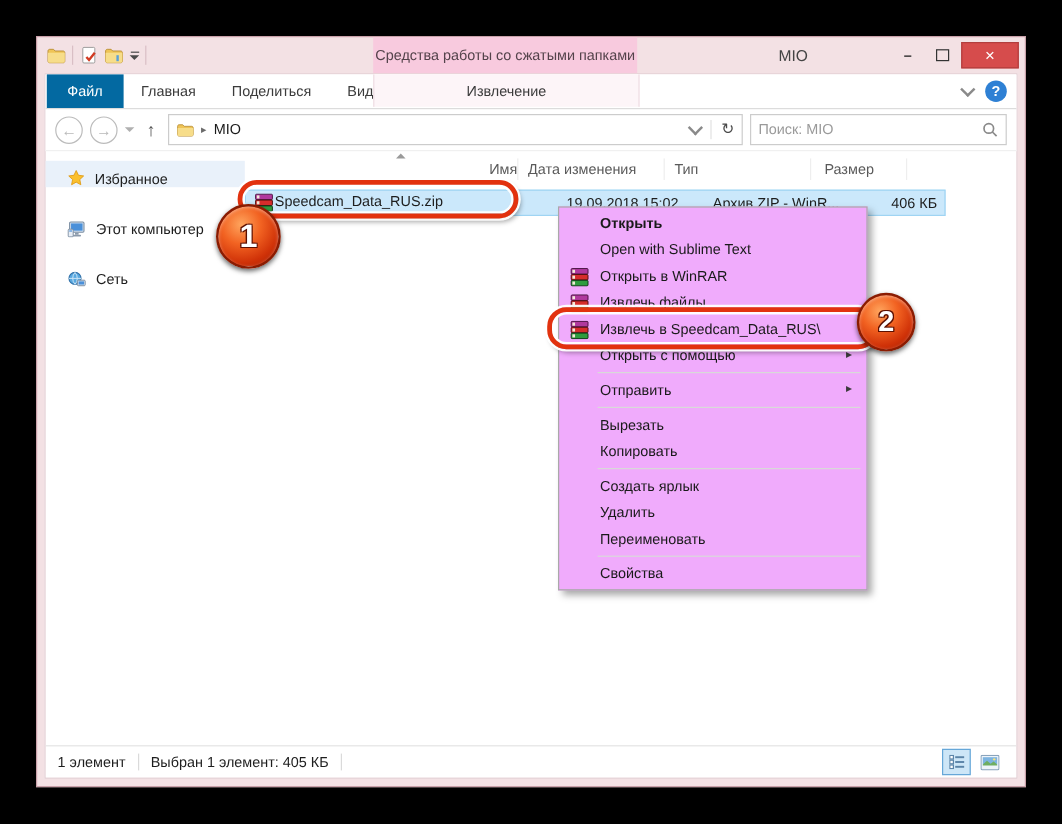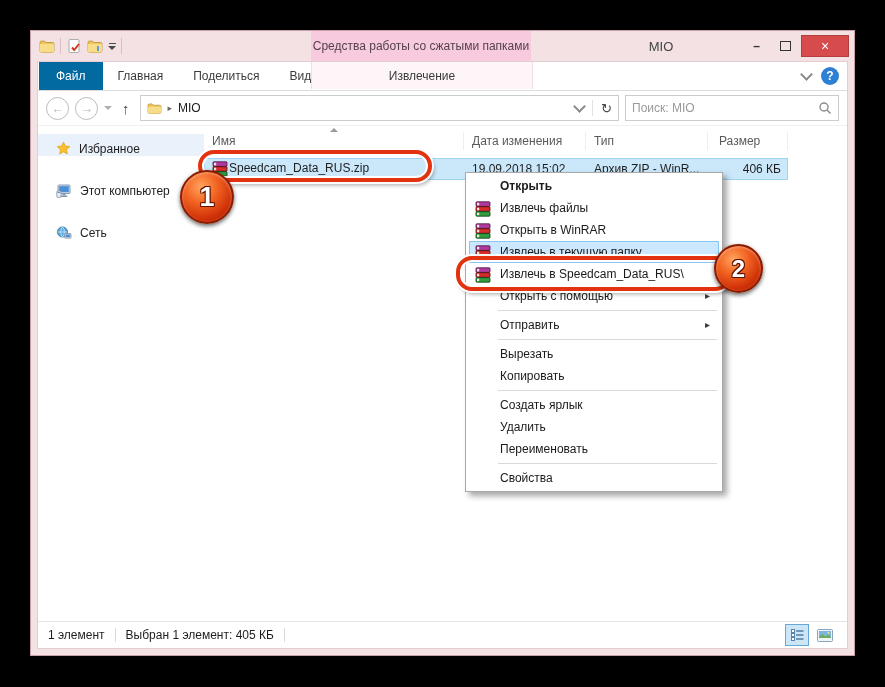--- a/index.html
+++ b/index.html
@@ -51,36 +51,36 @@
   .search-ico{margin-right:6px;flex:0 0 auto;display:block;}
   
   .main{flex:1;display:flex;min-height:0;}
   .sidebar{width:166px;flex:0 0 auto;padding-top:8px;}
   .side-item{display:flex;align-items:flex-end;gap:8px;height:22px;padding-left:18px;color:#1e1e1e;}
   .side-item.sel{background:#e9f1fa;}
   .side-item + .side-item{margin-top:20px;}
   .filearea{flex:1;padding-top:4px;position:relative;min-width:0;}
   .cols{display:flex;height:22px;align-items:center;color:#5a5a5a;position:relative;}
   .col{box-sizing:border-box;padding-left:8px;border-right:1px solid #eeeeee;height:18px;line-height:18px;}
-  .c-name{width:260px;}.c-date{width:122px;}.c-type{width:122px;}.c-size{width:80px;padding-left:11px;}
+  .c-name{width:228px;text-align:right;}.c-date{width:122px;}.c-type{width:122px;}.c-size{width:80px;padding-left:11px;}
   .sort-asc{position:absolute;left:126px;top:-2px;width:0;height:0;border-left:4px solid transparent;border-right:4px solid transparent;border-bottom:4px solid #9a9a9a;}
   .filerow{display:flex;align-items:center;height:22px;width:584px;margin-top:6px;box-sizing:border-box;
     background:#cbe8fb;border:1px solid #9fd4f3;}
   .fr-name{width:259px;display:flex;align-items:flex-start;gap:1px;padding-left:7px;box-sizing:border-box;}
   .fr-date{width:122px;padding-left:8px;box-sizing:border-box;color:#1e1e1e;}
   .fr-type{width:122px;padding-left:8px;box-sizing:border-box;color:#1e1e1e;}
   .fr-size{width:73px;text-align:right;color:#1e1e1e;}
   
   .statusbar{height:26px;flex:0 0 auto;border-top:1px solid #e4e4e4;display:flex;align-items:center;padding:0 10px;gap:10px;position:relative;}
   .sb-sep{width:1px;height:14px;background:#dadada;}
   .view-btns{position:absolute;right:10px;display:flex;gap:4px;}
   .view-btn{width:22px;height:20px;display:flex;align-items:center;justify-content:center;border:1px solid transparent;}
   .view-btn.sel{background:#cde6f7;border-color:#66a7d8;}
   
-  .cmenu{position:absolute;left:465px;top:172px;width:258px;box-sizing:border-box;background:#ffffff;
+  .cmenu{position:absolute;left:465px;top:172px;width:258px;box-sizing:border-box;background:#f0abfc;
     border:1px solid #a9a9a9;padding:2px 0;z-index:20;box-shadow:4px 4px 6px rgba(0,0,0,0.35);}
   .cm-item{position:relative;height:22px;line-height:20px;margin:0 3px;padding-left:30px;box-sizing:border-box;
     color:#1a1a1a;border:1px solid transparent;white-space:nowrap;}
   .cm-item.bold{font-weight:bold;}
   .cm-item.sel{background:#cbe8ff;border-color:#8cc6ef;}
   .cm-ico{position:absolute;left:5px;top:3px;width:16px;height:16px;display:block;}
   .subarrow{position:absolute;right:8px;top:0;font-size:10px;color:#3a3a3a;}
   .cm-sep{height:1px;background:#d9d9d9;margin:3px 5px 3px 32px;}
   
   .callout-rect{position:absolute;border:4px solid #e2320f;border-radius:16px;z-index:30;
@@ -266,52 +266,42 @@
                 <circle cx="11.5" cy="3.8" r="1" fill="#f6e27a"></circle>
               </svg>
           </div>
         </div>
       </div>
     </div>
   </div>
 
   <div class="cmenu">
     <div class="cm-item bold"><span>Открыть</span></div>
+    <div class="cm-item"><span>Open with Sublime Text</span></div>
+    <div class="cm-item">
+      <svg class="cm-ico" viewBox="0 0 16 16">
+          <rect x="1" y="0.8" width="14" height="4.6" rx="0.8" fill="#b0399e" stroke="#47123f" stroke-width="0.8"></rect>
+          <rect x="1" y="5.7" width="14" height="4.6" rx="0.8" fill="#d62c2c" stroke="#4a0d0d" stroke-width="0.8"></rect>
+          <rect x="1" y="10.6" width="14" height="4.6" rx="0.8" fill="#2f9c3f" stroke="#0d3a14" stroke-width="0.8"></rect>
+          <rect x="2" y="1.8" width="2.2" height="2.6" fill="#f2ead8"></rect>
+          <rect x="2" y="6.7" width="2.2" height="2.6" fill="#f2ead8"></rect>
+          <rect x="2" y="11.6" width="2.2" height="2.6" fill="#f2ead8"></rect>
+        </svg>
+      <span>Открыть в WinRAR</span>
+    </div>
     <div class="cm-item">
       <svg class="cm-ico" viewBox="0 0 16 16">
           <rect x="1" y="0.8" width="14" height="4.6" rx="0.8" fill="#b0399e" stroke="#47123f" stroke-width="0.8"></rect>
           <rect x="1" y="5.7" width="14" height="4.6" rx="0.8" fill="#d62c2c" stroke="#4a0d0d" stroke-width="0.8"></rect>
           <rect x="1" y="10.6" width="14" height="4.6" rx="0.8" fill="#2f9c3f" stroke="#0d3a14" stroke-width="0.8"></rect>
           <rect x="2" y="1.8" width="2.2" height="2.6" fill="#f2ead8"></rect>
           <rect x="2" y="6.7" width="2.2" height="2.6" fill="#f2ead8"></rect>
           <rect x="2" y="11.6" width="2.2" height="2.6" fill="#f2ead8"></rect>
         </svg>
       <span>Извлечь файлы</span>
-    </div>
-    <div class="cm-item">
-      <svg class="cm-ico" viewBox="0 0 16 16">
-          <rect x="1" y="0.8" width="14" height="4.6" rx="0.8" fill="#b0399e" stroke="#47123f" stroke-width="0.8"></rect>
-          <rect x="1" y="5.7" width="14" height="4.6" rx="0.8" fill="#d62c2c" stroke="#4a0d0d" stroke-width="0.8"></rect>
-          <rect x="1" y="10.6" width="14" height="4.6" rx="0.8" fill="#2f9c3f" stroke="#0d3a14" stroke-width="0.8"></rect>
-          <rect x="2" y="1.8" width="2.2" height="2.6" fill="#f2ead8"></rect>
-          <rect x="2" y="6.7" width="2.2" height="2.6" fill="#f2ead8"></rect>
-          <rect x="2" y="11.6" width="2.2" height="2.6" fill="#f2ead8"></rect>
-        </svg>
-      <span>Открыть в WinRAR</span>
-    </div>
-    <div class="cm-item sel">
-      <svg class="cm-ico" viewBox="0 0 16 16">
-          <rect x="1" y="0.8" width="14" height="4.6" rx="0.8" fill="#b0399e" stroke="#47123f" stroke-width="0.8"></rect>
-          <rect x="1" y="5.7" width="14" height="4.6" rx="0.8" fill="#d62c2c" stroke="#4a0d0d" stroke-width="0.8"></rect>
-          <rect x="1" y="10.6" width="14" height="4.6" rx="0.8" fill="#2f9c3f" stroke="#0d3a14" stroke-width="0.8"></rect>
-          <rect x="2" y="1.8" width="2.2" height="2.6" fill="#f2ead8"></rect>
-          <rect x="2" y="6.7" width="2.2" height="2.6" fill="#f2ead8"></rect>
-          <rect x="2" y="11.6" width="2.2" height="2.6" fill="#f2ead8"></rect>
-        </svg>
-      <span>Извлечь в текущую папку</span>
     </div>
     <div class="cm-item">
       <svg class="cm-ico" viewBox="0 0 16 16">
           <rect x="1" y="0.8" width="14" height="4.6" rx="0.8" fill="#b0399e" stroke="#47123f" stroke-width="0.8"></rect>
           <rect x="1" y="5.7" width="14" height="4.6" rx="0.8" fill="#d62c2c" stroke="#4a0d0d" stroke-width="0.8"></rect>
           <rect x="1" y="10.6" width="14" height="4.6" rx="0.8" fill="#2f9c3f" stroke="#0d3a14" stroke-width="0.8"></rect>
           <rect x="2" y="1.8" width="2.2" height="2.6" fill="#f2ead8"></rect>
           <rect x="2" y="6.7" width="2.2" height="2.6" fill="#f2ead8"></rect>
           <rect x="2" y="11.6" width="2.2" height="2.6" fill="#f2ead8"></rect>
         </svg>

